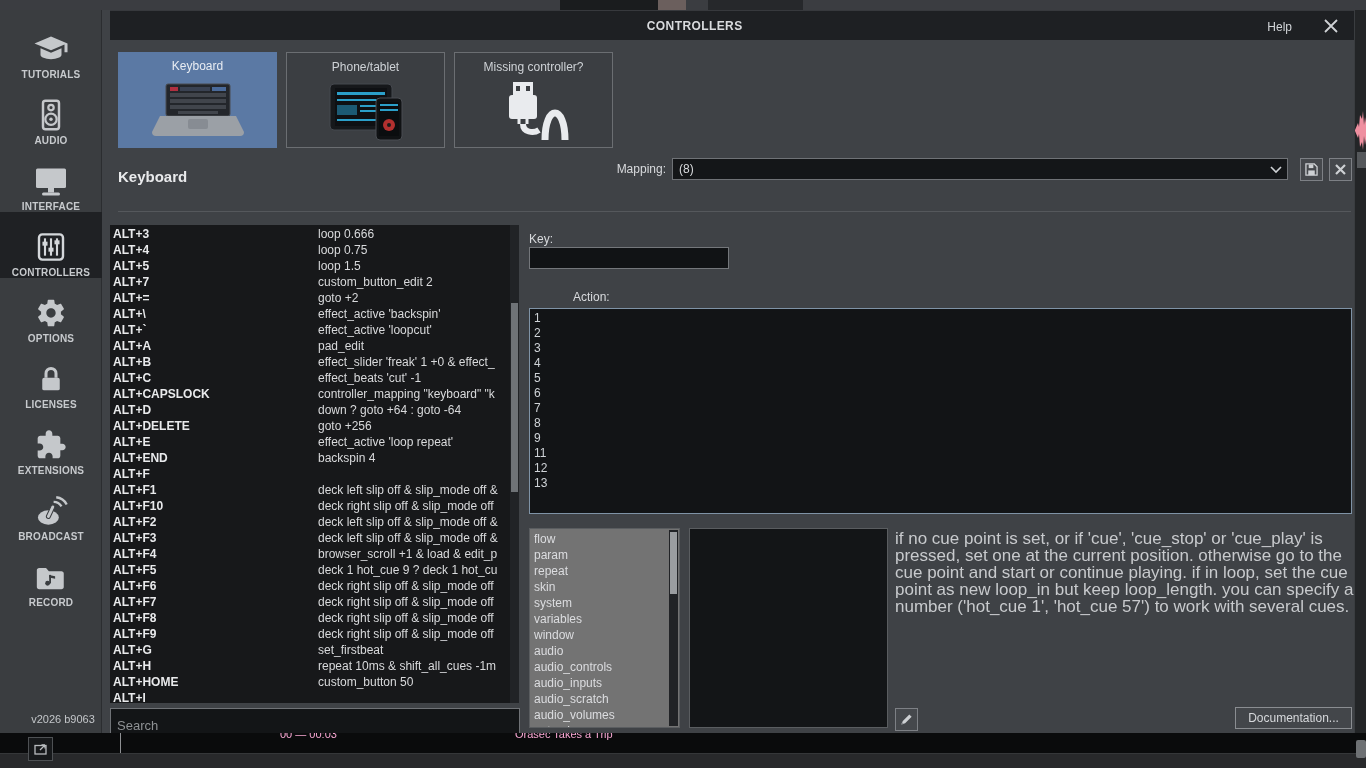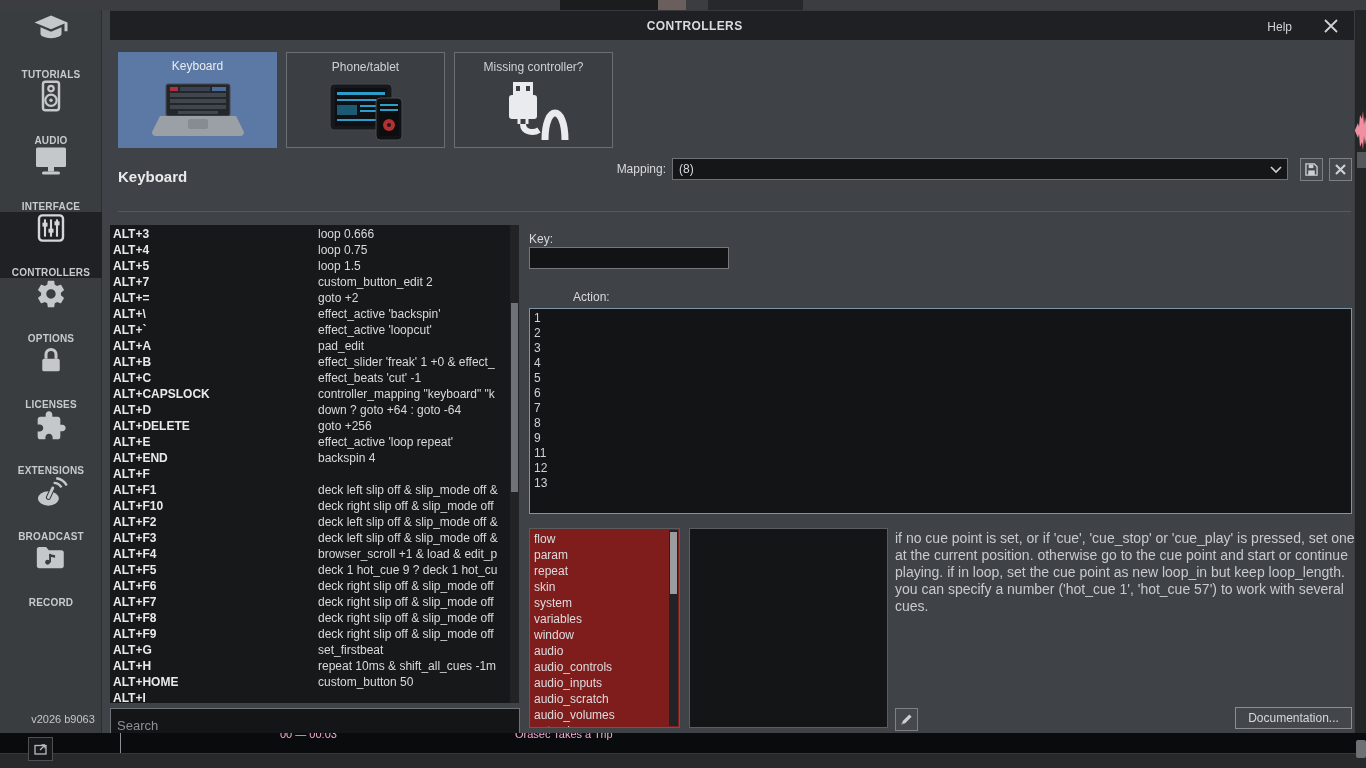--- a/index.html
+++ b/index.html
@@ -15,21 +15,21 @@
   #bottom-lower { position:absolute; left:0; top:20px; width:1366px; height:15px; background:#28292b; border-top:1px solid #353739; }
   .clip-text { position:absolute; top:0; height:12px; overflow:hidden; color:#f9a8d4; font-size:11px; }
   .clip-text span { position:relative; top:-5px; white-space:nowrap; }
   #corner-frag { position:absolute; left:1356px; top:7px; width:10px; height:18px; background:#6e7174; border-radius:2px; }
 
   
   #dialog { left:0; top:10px; width:1354px; height:723px; background:#3f4246; }
 
   
   #sidebar { left:0; top:0; width:102px; height:723px; background:#3a3d40; border-right:1px solid #2b2d30; }
-  .side-item { width:102px; height:66px; display:flex; flex-direction:column; align-items:center; justify-content:space-between; gap:4px; cursor:pointer; }
+  .side-item { width:102px; height:66px; display:flex; flex-direction:column; align-items:center; justify-content:flex-end; gap:4px; cursor:pointer; }
   .side-item.selected { background:#1f2124; }
   .side-item .lbl { font-size:10px; font-weight:bold; color:#c7cacd; letter-spacing:.2px; }
   .side-item svg { display:block; }
   #version { position:absolute; left:0; bottom:8px; width:102px; text-align:center; font-size:11px; color:#c3c6c9;margin-left:12px; }
 
   
   #main { left:102px; top:0; width:1252px; height:723px; }
 
   #header { left:8px; top:0; width:1244px; height:30px; background:#1e2023; border-top:1px solid #37393d; }
   #title { position:absolute; left:47%; top:8px; transform:translateX(-50%); font-size:12px; font-weight:bold; color:#d9dbde; letter-spacing:.4px; }
@@ -67,28 +67,28 @@
   #key-label, #action-label { font-size:12px; color:#d8dadd; }
   #key-label { left:427px; top:222px; }
   #key-input { left:427px; top:237px; width:200px; height:22px; background:#111315; border:1px solid #74777b;
                color:#d8dadd; font-size:12px; padding:0 5px; font-family:"Liberation Sans", sans-serif; }
   #action-label { left:427px; top:280px;margin-left:44px; }
   #action-editor { left:427px; top:298px; width:823px; height:206px; background:#121416; border:1px solid #7f93a6;
                    padding:2px 0 0 4px; overflow:hidden; cursor:text; }
   .line-num { font-size:12px; line-height:15px; color:#cfd3d7; }
 
   
-  #cat-list { left:427px; top:518px; width:151px; height:200px; background:#7f1d1d; border:1px solid #5a5d60;
+  #cat-list { left:427px; top:518px; width:151px; height:200px; background:#737373; border:1px solid #5a5d60;
               overflow:hidden; padding:2px 0 0 4px; }
   .cat-item { font-size:12px; line-height:16px; color:#dcdde0; white-space:nowrap; cursor:pointer; }
   #cat-scrollbar { position:absolute; right:1px; top:1px; width:9px; height:196px; background:#212326; }
   #cat-thumb { position:absolute; left:1px; top:2px; width:7px; height:62px; background:#9a9da0; }
   #sub-panel { left:587px; top:518px; width:199px; height:200px; background:#131517; border:1px solid #5a5d60; }
   #pencil-btn { left:793px; top:698px; }
-  #description { left:793px; top:520px; width:460px; font-size:14px; line-height:17px; color:#c8cacd; }
+  #description { left:793px; top:520px; width:460px; font-size:17px; line-height:17px; color:#c8cacd; }
   #doc-btn { left:1133px; top:697px; width:117px; height:22px; background:#43464a; border:1px solid #8a8d91;
              color:#d6d8db; font-size:12px; text-align:center; line-height:20px; cursor:pointer; }
 
   
   #expand-btn { position:absolute; left:28px; top:4px; width:25px; height:24px; background:#17191b;
                 border:1px solid #4e5154; display:flex; align-items:center; justify-content:center; cursor:pointer; }
   #v-sep { position:absolute; left:120px; top:0; width:1px; height:20px; background:#8e9093; }
 </style>
 </head>
 <body>

